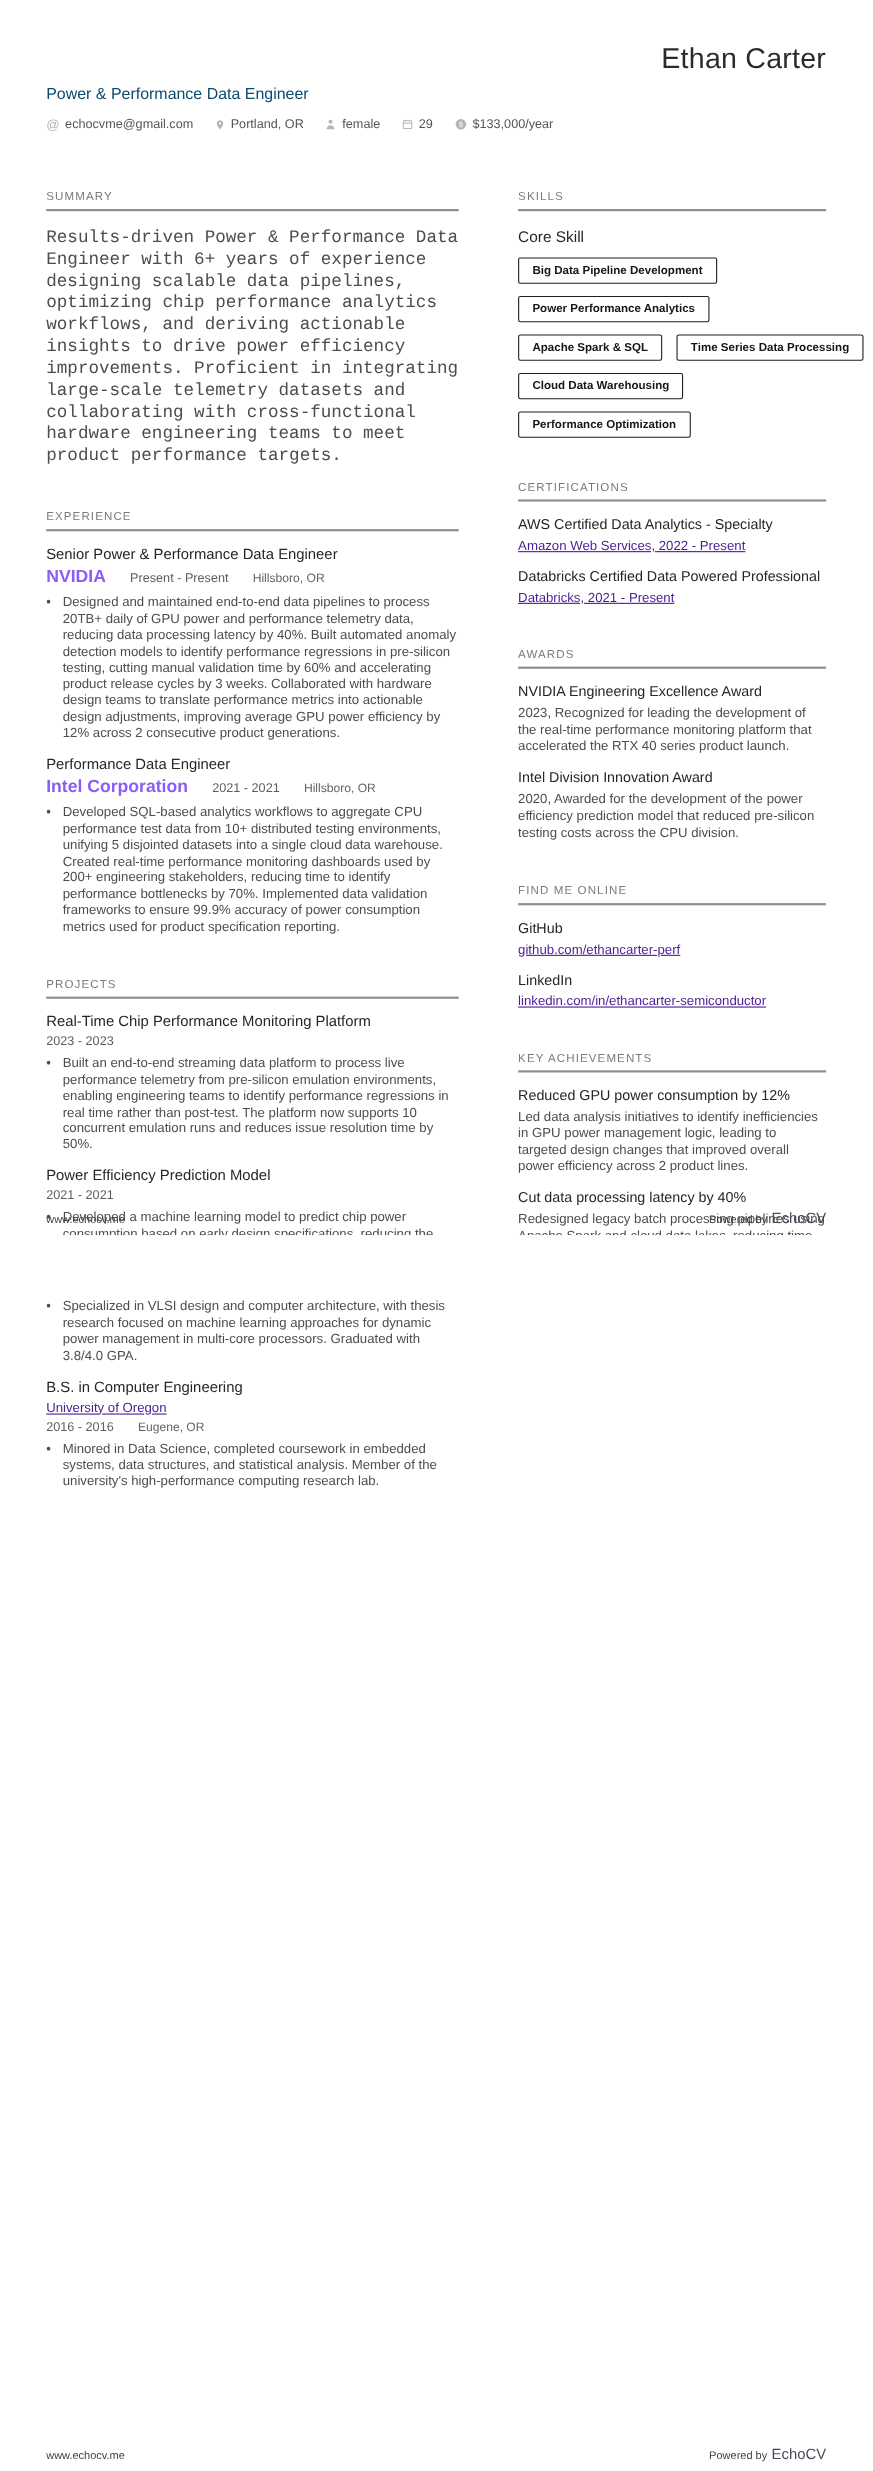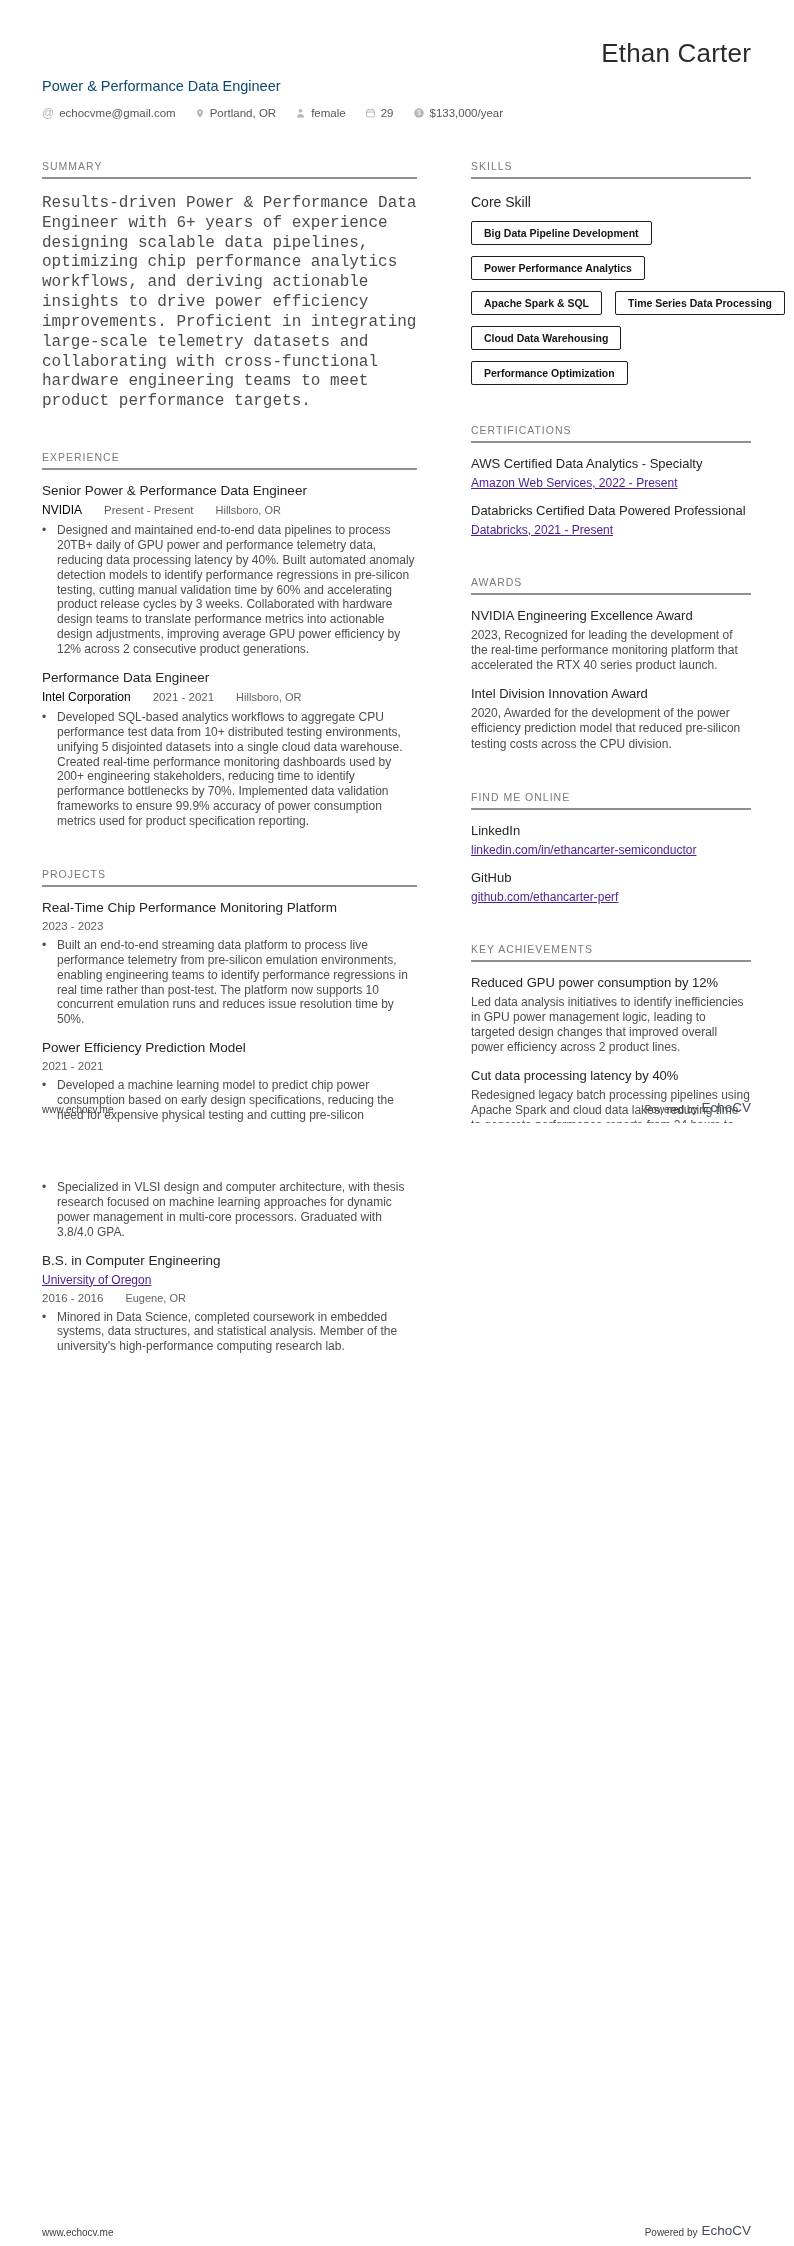--- a/index.html
+++ b/index.html
@@ -5,31 +5,31 @@
   * { margin:0; padding:0; box-sizing:border-box; }
   body { width:794px; background:#ffffff; font-family:"Liberation Sans","DejaVu Sans",sans-serif; color:#4d4d4d; }
   .page { width:794px; height:1123px; position:relative; overflow:hidden; background:#fff; padding:38px 43px 0 42px; }
   .name { font-size:26px; font-weight:400; color:#2b2b2b; letter-spacing:.2px;text-align:right; }
   .job-title { font-size:14.5px; color:#0c4a6e; margin-top:9px; }
   .contact-row { display:flex; gap:19px; align-items:center; margin-top:12px; font-size:11.5px; color:#565656; }
   .contact-item { display:flex; gap:5px; align-items:center; }
   .cicon { display:inline-flex; align-items:center; color:#b5b5b5; }
   .cicon svg { display:block; }
   .at-glyph { font-size:12px; color:#b5b5b5; }
-  .columns { display:flex; gap:54px; margin-top:40px; }
+  .columns { display:flex; gap:54px; margin-top:53px; }
   .col-left { width:375px; flex:none; }
   .col-right { width:280px; flex:none; }
   .section { margin-top:39px; }
   .section.first { margin-top:0; }
   .sec-head { font-size:10.5px; letter-spacing:1px; color:#7a7a7a; border-bottom:2px solid #8f8f8f; padding-bottom:5px; }
   .para { font-size:16px; line-height:1.24; color:#4d4d4d; margin-top:15px;font-family:Liberation Mono, monospace; }
   .entry { margin-top:13px; }
   .entry-title { font-size:13.5px; color:#262626; }
   .entry-meta { display:flex; gap:22px; align-items:baseline; margin-top:5px; }
-  .meta-co { font-size:12px; color:#000000; }
+  .meta-co { font-size:16px; color:#8b5cf6;font-weight:bold; }
   .meta-dates { font-size:11.5px; color:#5e5e5e; }
   .meta-loc { font-size:11px; color:#646464; }
   .bullet { display:flex; margin-top:6px; }
   .bullet .dot { width:15px; flex:none; font-size:12px; color:#4d4d4d; }
   .bullet .btxt { flex:1; font-size:12px; line-height:1.24; color:#4d4d4d; }
   .group-title { font-size:14px; color:#262626; margin-top:15px; }
   .chip-row { display:flex; gap:13px; margin-top:11px; }
   .chip { border:1.5px solid #1f1f1f; border-radius:2px; padding:5px 12px; font-size:10.5px; font-weight:700; color:#161616; white-space:nowrap;text-align:center; }
   .r-entry { margin-top:13px; }
   .r-title { font-size:13px; color:#262626; }
@@ -214,26 +214,26 @@
         </div>
         <div class="r-entry">
           <div class="r-title">Intel Division Innovation Award</div>
           <div class="r-desc">2020, Awarded for the development of the power efficiency prediction model that reduced pre-silicon testing costs across the CPU division.</div>
         </div>
       </div>
 
       <div class="section">
         <div class="sec-head">FIND ME ONLINE</div>
         <div class="r-entry">
+          <div class="r-title">GitHub</div>
+          <div class="r-sub">github.com/ethancarter-perf</div>
+        </div>
+        <div class="r-entry">
           <div class="r-title">LinkedIn</div>
           <div class="r-sub">linkedin.com/in/ethancarter-semiconductor</div>
-        </div>
-        <div class="r-entry">
-          <div class="r-title">GitHub</div>
-          <div class="r-sub">github.com/ethancarter-perf</div>
         </div>
       </div>
 
       <div class="section">
         <div class="sec-head">KEY ACHIEVEMENTS</div>
         <div class="r-entry">
           <div class="r-title">Reduced GPU power consumption by 12%</div>
           <div class="r-desc">Led data analysis initiatives to identify inefficiencies in GPU power management logic, leading to targeted design changes that improved overall power efficiency across 2 product lines.</div>
         </div>
         <div class="r-entry">

